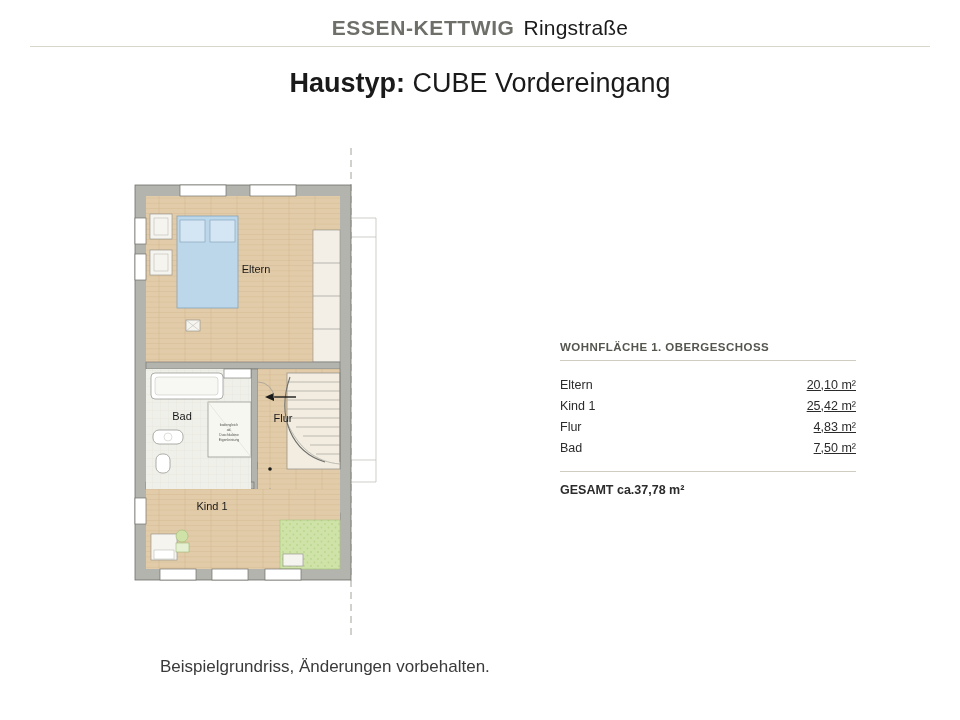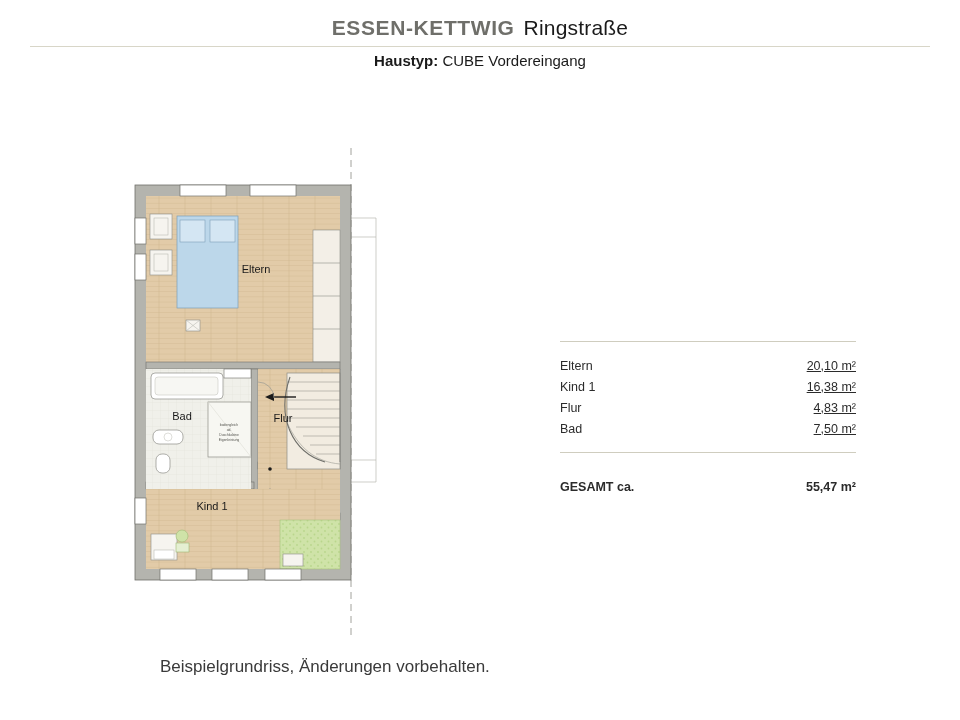--- a/index.html
+++ b/index.html
@@ -40,22 +40,22 @@
   }
   .header-rule {
     position: absolute;
     left: 30px;
     top: 46px;
     width: 900px;
     height: 1px;
     background: #d8d6c8;
   }
   .title-line2 {
-    margin-top: 12px;
-    font-size: 15px;
+    margin-top: 28px;
+    font-size: 27px;
   }
   .title-line2 .lbl { font-weight: bold; }
 
   
   .legend {
     position: absolute;
     left: 560px;
     top: 341px;
     width: 296px;
   }
@@ -81,25 +81,24 @@
   }
   .legend-row .val { font-variant-numeric: tabular-nums; text-decoration: underline; }
   .legend-rule2 {
     height: 1px;
     background: #cfcdbf;
     width: 100%;
     margin-top: 13px;
   }
   .legend-total {
     display: flex;
-    justify-content: space-between;
     font-size: 12.5px;
     font-weight: bold;
     color: #2b2b2b;
-    margin-top: 27px;
+    margin-top: 11px;
   }
 
   
   .footer-note {
     position: absolute;
     left: 160px;
     top: 657px;
     font-size: 17px;
     color: #3a3a3a;
   }
@@ -300,39 +299,40 @@
     <text class="room-label" x="92" y="380" text-anchor="middle">Kind 1</text>
   </g>
 
   <g>
     <line x1="220" y1="239" x2="220" y2="332" stroke="#6f6f6a" stroke-width="0.7"></line>
   </g>
 </svg>
 </div>
 
 <div class="legend">
+  <div class="legend-title">WOHNFLÄCHE 1. OBERGESCHOSS</div>
   <div class="legend-rule"></div>
   <div class="legend-rows">
     <div class="legend-row">
       <span class="name">Eltern</span>
       <span class="val">20,10 m²</span>
     </div>
     <div class="legend-row">
       <span class="name">Kind 1</span>
-      <span class="val">16,38 m²</span>
+      <span class="val">25,42 m²</span>
     </div>
     <div class="legend-row">
       <span class="name">Flur</span>
       <span class="val">4,83 m²</span>
     </div>
     <div class="legend-row">
       <span class="name">Bad</span>
       <span class="val">7,50 m²</span>
     </div>
   </div>
   <div class="legend-rule2"></div>
   <div class="legend-total">
     <span>GESAMT ca.</span>
-    <span>55,47 m²</span>
+    <span>37,78 m²</span>
   </div>
 </div>
 
 <div class="footer-note">Beispielgrundriss, Änderungen vorbehalten.</div>
 
 </body></html>

